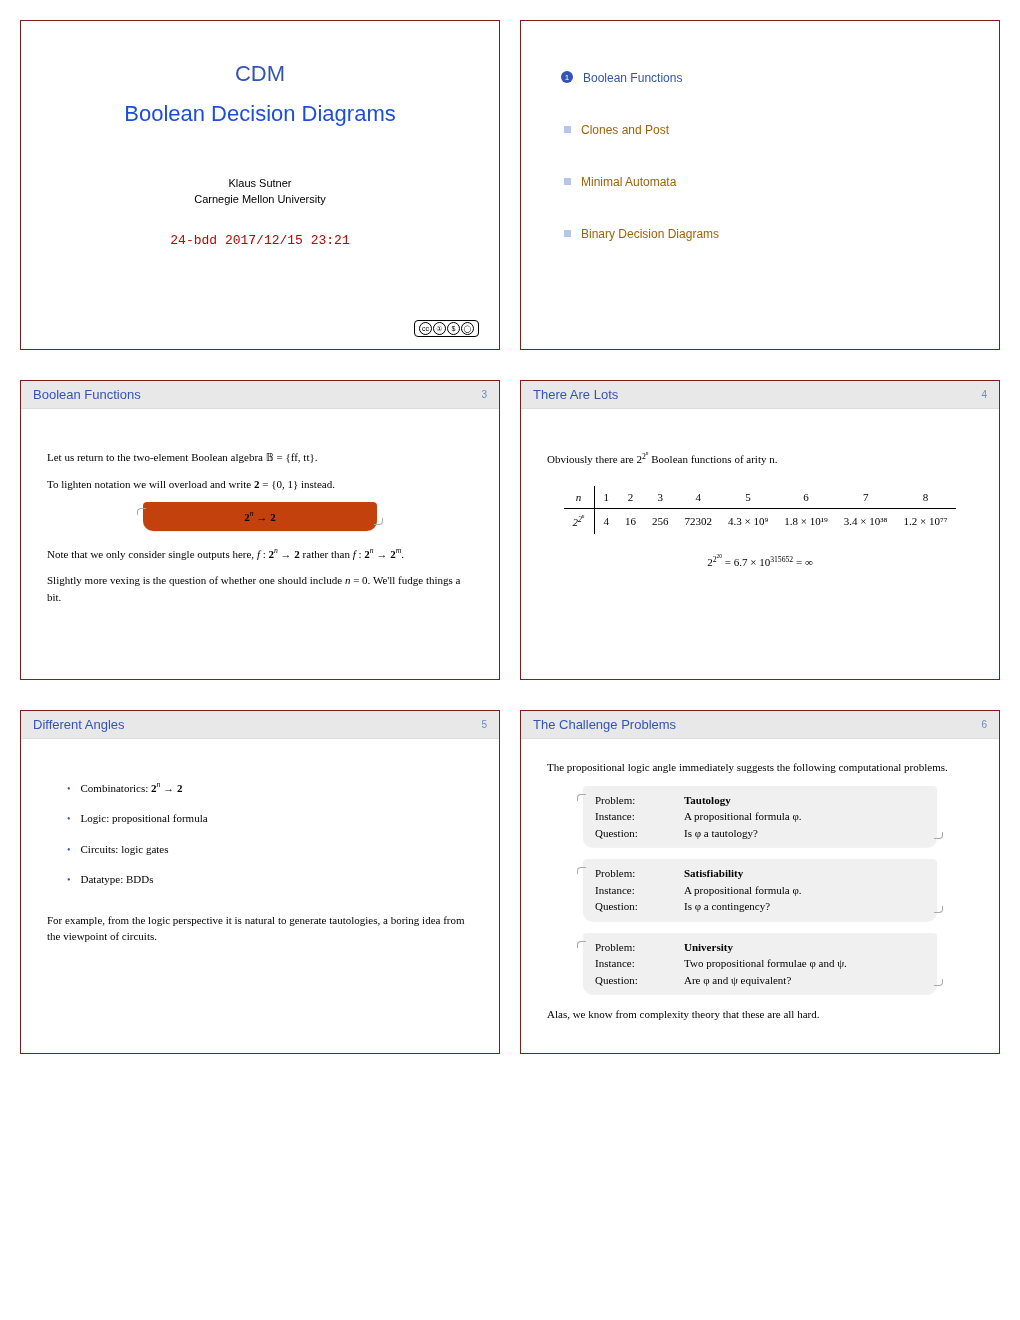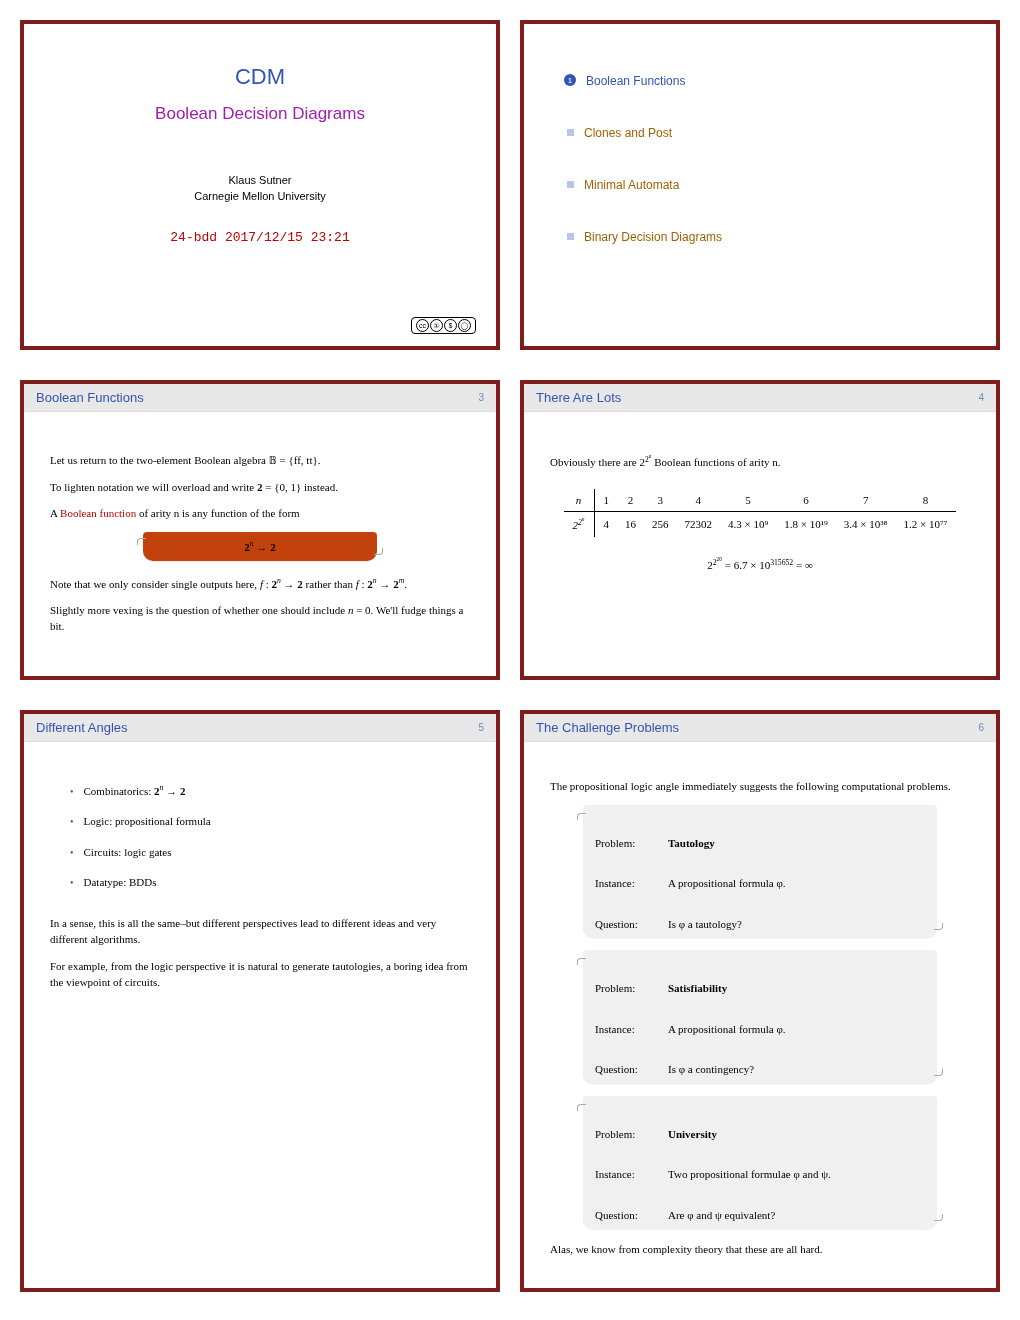--- a/index.html
+++ b/index.html
@@ -14,21 +14,21 @@
     width: 980px;
     margin: 0 auto;
   }
   .grid {
     display: grid;
     grid-template-columns: 1fr 1fr;
     gap: 20px;
     margin-bottom: 30px;
   }
   .slide {
-    border: 4px solid #7f1d1d;
+    border: 1px solid #7f1d1d;
     background: #fff;
     min-height: 300px;
     position: relative;
     box-sizing: border-box;
   }
   .title-slide {
     display: flex;
     flex-direction: column;
     align-items: center;
     padding: 40px 20px 10px 20px;
@@ -36,22 +36,22 @@
   }
   .title-slide .t1 {
     color: #3454b4;
     font-size: 22px;
     text-align: center;
     font-family: Arial, sans-serif;
     font-weight: normal;
     margin-bottom: 14px;
   }
   .title-slide .t2 {
-    color: #a21caf;
-    font-size: 17px;
+    color: #1d4ed8;
+    font-size: 22px;
     text-align: center;
     font-family: Arial, sans-serif;
     margin-bottom: 50px;
   }
   .title-slide .author {
     font-family: Arial, sans-serif;
     font-size: 11px;
     text-align: center;
     margin-bottom: 4px;
   }
@@ -166,21 +166,21 @@
     border-radius: 4px 4px 10px 10px;
     padding: 6px 12px;
     margin: 0 auto 12px auto;
     width: 330px;
     position: relative;
     font-size:11px;
     box-shadow: 0 1px 1px rgba(0,0,0,0.06);
   }
   .prob-box::before { content:""; position:absolute; left:-6px; top:8px; width:8px;height:6px; border-top:1px solid #aaa; border-left:1px solid #aaa; border-radius:4px 0 0 0;}
   .prob-box::after { content:""; position:absolute; right:-6px; bottom:8px; width:8px;height:6px; border-bottom:1px solid #aaa; border-right:1px solid #aaa; border-radius:0 0 4px 0;}
-  .prob-box .row { display:flex; gap: 8px; margin-top: 24px;}
+  .prob-box .row { display:flex; gap: 24px;}
   .prob-box .k { width: 65px; }
   sup { font-size: 0.7em; }
 </style>
 </head>
 <body>
 
 <div class="page">
 
   <div class="grid">
     <div class="slide title-slide">
@@ -219,21 +219,20 @@
 
   <div class="grid">
     <div class="slide">
       <div class="slide-header">
         <span>Boolean Functions</span>
         <span class="slide-num">3</span>
       </div>
       <div class="slide-body">
         <p><span>Let us return to the two-element Boolean algebra </span><span style="font-family:serif;">𝔹</span><span> = {ff, tt}.</span></p>
         <p><span>To lighten notation we will overload and write </span><b>2</b><span> = {0, 1} instead.</span></p>
-        <p><span>A </span><span class="boolfx">Boolean function</span><span> of arity n is any function of the form</span></p>
         <div class="highlight"><b>2</b><sup><i>n</i></sup> → <b>2</b></div>
         <p>Note that we only consider single outputs here, <i>f</i> : <b>2</b><sup><i>n</i></sup> → <b>2</b> rather than <i>f</i> : <b>2</b><sup><i>n</i></sup> → <b>2</b><sup><i>m</i></sup>.</p>
         <p>Slightly more vexing is the question of whether one should include <i>n</i> = 0. We'll fudge things a bit.</p>
       </div>
     </div>
 
     <div class="slide">
       <div class="slide-header">
         <span>There Are Lots</span>
         <span class="slide-num">4</span>
@@ -277,31 +276,30 @@
         <span>Different Angles</span>
         <span class="slide-num">5</span>
       </div>
       <div class="slide-body">
         <ul class="angles-list">
           <li>Combinatorics: <b>2</b><sup><i>n</i></sup> → <b>2</b></li>
           <li>Logic: propositional formula</li>
           <li>Circuits: logic gates</li>
           <li>Datatype: BDDs</li>
         </ul>
-        <p>In a sense, this is all the same–but different perspectives lead to different ideas and very different algorithms.</p>
         <p>For example, from the logic perspective it is natural to generate tautologies, a boring idea from the viewpoint of circuits.</p>
       </div>
     </div>
 
     <div class="slide">
       <div class="slide-header">
         <span>The Challenge Problems</span>
         <span class="slide-num">6</span>
       </div>
-      <div class="slide-body" style="padding-top:36px;">
+      <div class="slide-body" style="padding-top:20px;">
         <p>The propositional logic angle immediately suggests the following computational problems.</p>
 
         <div class="prob-box">
           <div class="row">
               <span class="k">Problem:</span>
               <b>Tautology</b>
             </div>
           <div class="row">
               <span class="k">Instance:</span>
               <span>A propositional formula φ.</span>

